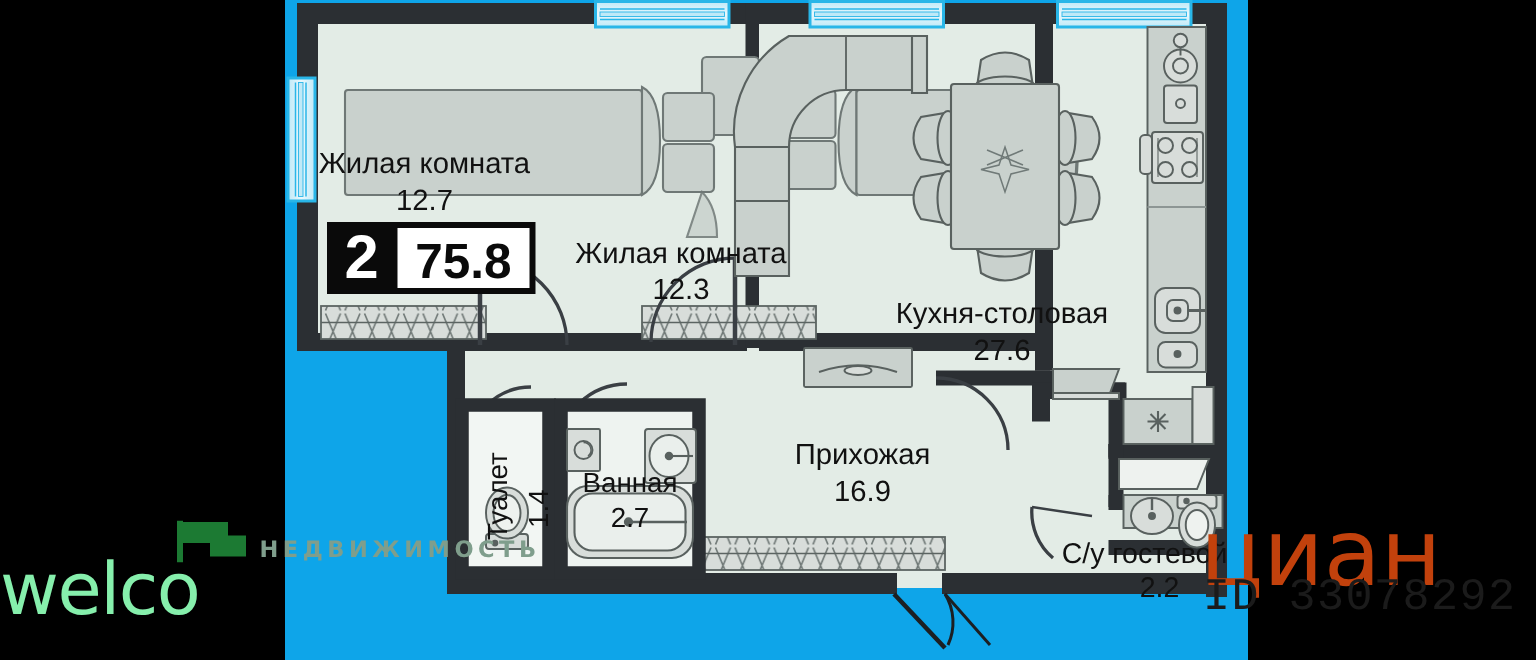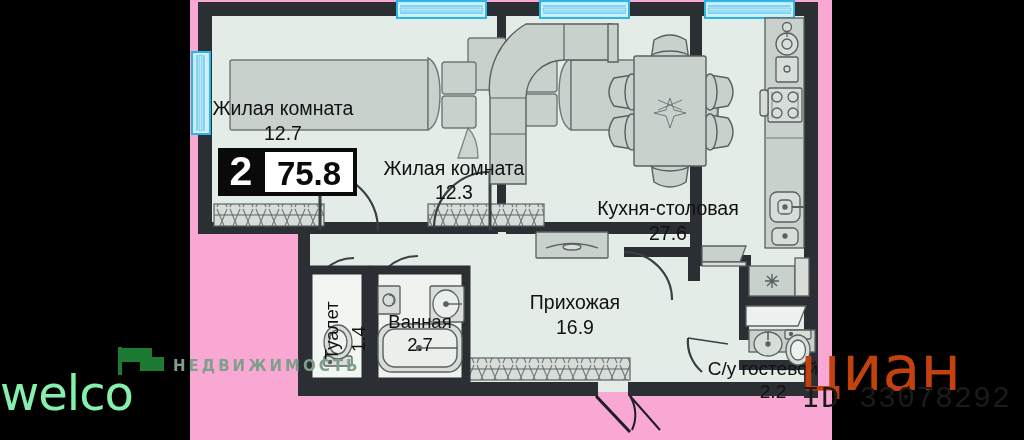--- a/index.html
+++ b/index.html
@@ -1,18 +1,18 @@
 <!DOCTYPE html>
 <html><head>
 <meta charset="utf-8">
 <style>
   html,body{margin:0;padding:0;background:#000;}
   body{width:1024px;height:440px;overflow:hidden;font-family:"Liberation Sans",sans-serif;}
   #stage{position:relative;width:1024px;height:440px;background:#000;}
-  #plan{position:absolute;left:190px;top:0;width:642px;height:440px;background:#f9a8d4;}
+  #plan{position:absolute;left:190px;top:0;width:642px;height:440px;background:#0ea5e9;}
   svg{display:block;}
   .wm-left{position:absolute;left:0;top:349px;width:430px;height:88px;
     font-size:48px;color:#86efac;letter-spacing:-1px;line-height:88px;
     font-family:"DejaVu Sans",sans-serif;white-space:nowrap;overflow:hidden;}
   .wm-brand{position:absolute;left:118px;top:341px;display:flex;align-items:flex-end;gap:9px;height:34px;}
   .wm-flag{width:46px;height:28px;}
   .wm-brandtext{font-size:15px;letter-spacing:3.0px;color:#7f9e8c;
      font-family:"DejaVu Sans",sans-serif;font-weight:700;white-space:nowrap;}
   .wm-right{position:absolute;left:800px;top:336px;width:224px;height:104px;overflow:hidden;}
   .wm-cian{position:absolute;left:0;top:0;font-size:62px;color:#c2410c;

